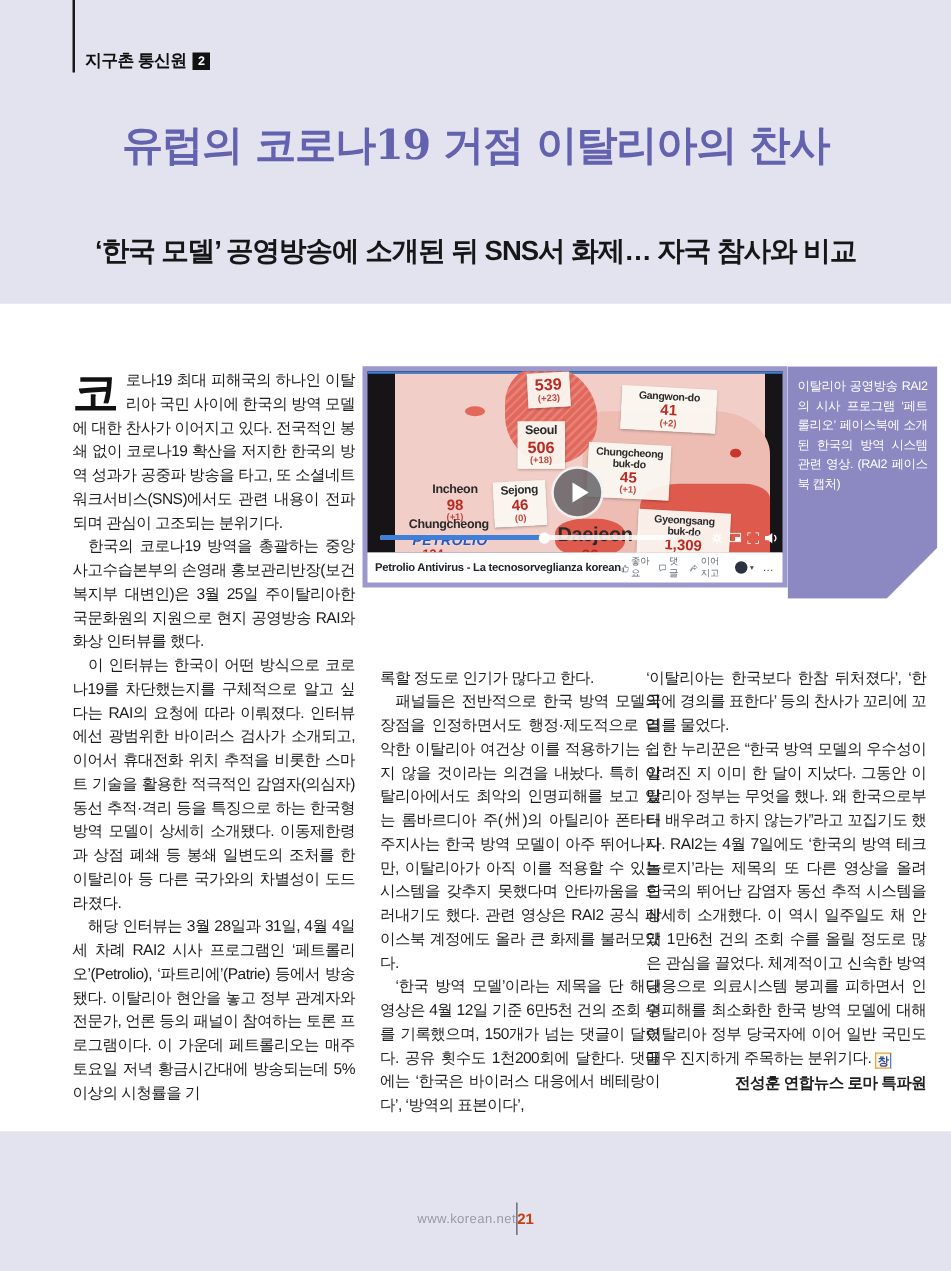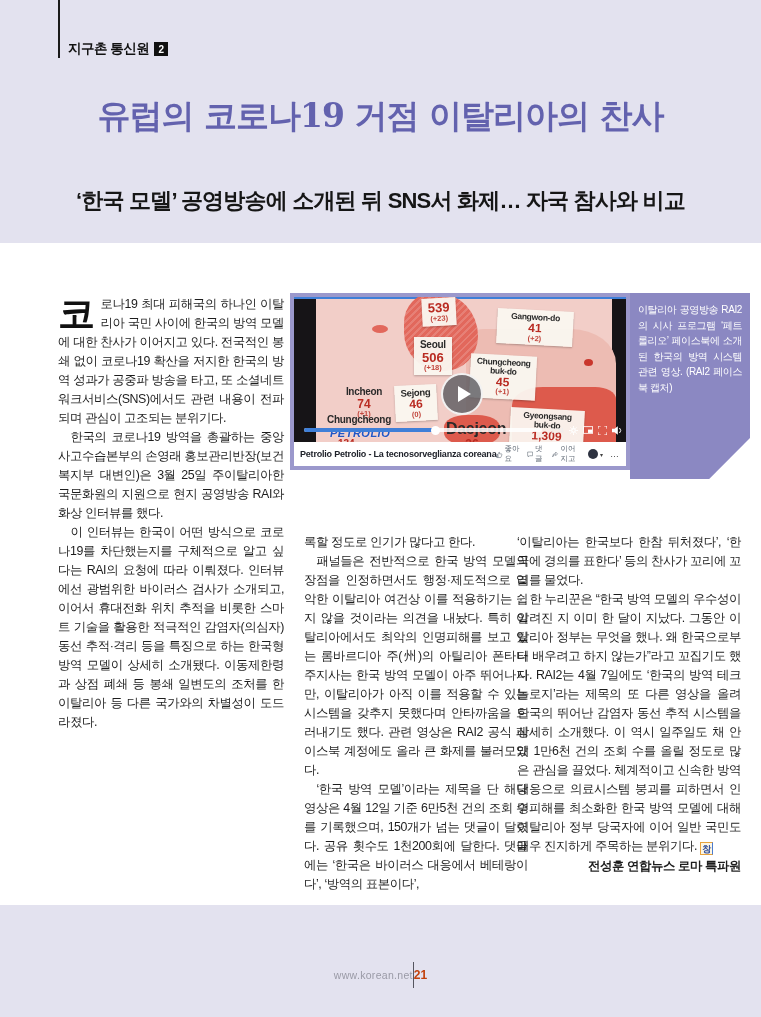--- a/index.html
+++ b/index.html
@@ -135,21 +135,21 @@
           <div class="rval" style="font-size:13px">539</div>
           <div class="rdelta">(+23)</div>
         </div>
         <div class="region card tilt-r" style="left:203px; top:13px; width:76px;">
           <div class="rname">Gangwon-do</div>
           <div class="rval">41</div>
           <div class="rdelta">(+2)</div>
         </div>
         <div class="region" style="left:42px; top:46px; width:56px;margin-top:44px;">
           <div class="rname" style="font-size:10px">Incheon</div>
-          <div class="rval">74</div>
+          <div class="rval">98</div>
           <div class="rdelta">(+1)</div>
         </div>
         <div class="region card" style="left:120px; top:40px;">
           <div class="rname" style="font-size:10px">Seoul</div>
           <div class="rval" style="font-size:13px">506</div>
           <div class="rdelta">(+18)</div>
         </div>
         <div class="region card tilt-r" style="left:176px; top:58px; width:66px;">
           <div class="rname">Chungcheong buk-do</div>
           <div class="rval">45</div>
@@ -199,21 +199,21 @@
               </svg>
             <svg width="10" height="9" viewBox="0 0 12 10">
                 <path d="M0 3h3l4-3v10l-4-3H0z" fill="#fff"></path>
                 <path d="M9 2q3 3 0 6" stroke="#fff" fill="none" stroke-width="1.2"></path>
               </svg>
           </span>
         </div>
       </div>
 
       <div class="fbbar">
-        <span class="fbtitle">Petrolio Petrolio - La tecnosorveglianza coreana</span>
+        <span class="fbtitle">Petrolio Antivirus - La tecnosorveglianza korean</span>
         <span class="fbactions">
           <span class="fbact">
             <svg width="9" height="9" viewBox="0 0 10 10">
                 <path d="M1 5h2v5H1zM3 5l2-4q1 0 1 1.5L5.7 4H9q1 0 .6 1.5l-1 3Q8.3 10 7 10H3z" fill="none" stroke="#606a76" stroke-width="0.9"></path>
               </svg>
             <span>좋아요</span>
           </span>
           <span class="fbact">
             <svg width="9" height="9" viewBox="0 0 10 10">
                 <path d="M1 1h8v6H4L2 9V7H1z" fill="none" stroke="#606a76" stroke-width="0.9"></path>
@@ -235,20 +235,21 @@
       </div>
     </div>
 
     <div class="figcaption">이탈리아 공영방송 RAI2의 시사 프로그램 ‘페트롤리오’ 페이스북에 소개된 한국의 방역 시스템 관련 영상. (RAI2 페이스북 캡처)</div>
   </div>
 
   <div class="col" id="col1">
     <p class="nofirst"><span class="dropcap">코</span><span>로나19 최대 피해국의 하나인 이탈리아 국민 사이에 한국의 방역 모델에 대한 찬사가 이어지고 있다. 전국적인 봉쇄 없이 코로나19 확산을 저지한 한국의 방역 성과가 공중파 방송을 타고, 또 소셜네트워크서비스(SNS)에서도 관련 내용이 전파되며 관심이 고조되는 분위기다.</span></p>
     <p>한국의 코로나19 방역을 총괄하는 중앙사고수습본부의 손영래 홍보관리반장(보건복지부 대변인)은 3월 25일 주이탈리아한국문화원의 지원으로 현지 공영방송 RAI와 화상 인터뷰를 했다.</p>
     <p>이 인터뷰는 한국이 어떤 방식으로 코로나19를 차단했는지를 구체적으로 알고 싶다는 RAI의 요청에 따라 이뤄졌다. 인터뷰에선 광범위한 바이러스 검사가 소개되고, 이어서 휴대전화 위치 추적을 비롯한 스마트 기술을 활용한 적극적인 감염자(의심자) 동선 추적·격리 등을 특징으로 하는 한국형 방역 모델이 상세히 소개됐다. 이동제한령과 상점 폐쇄 등 봉쇄 일변도의 조처를 한 이탈리아 등 다른 국가와의 차별성이 도드라졌다.</p>
+    <p>해당 인터뷰는 3월 28일과 31일, 4월 4일 세 차례 RAI2 시사 프로그램인 ‘페트롤리오’(Petrolio), ‘파트리에’(Patrie) 등에서 방송됐다. 이탈리아 현안을 놓고 정부 관계자와 전문가, 언론 등의 패널이 참여하는 토론 프로그램이다. 이 가운데 페트롤리오는 매주 토요일 저녁 황금시간대에 방송되는데 5% 이상의 시청률을 기</p>
   </div>
 
   <div class="col" id="col2">
     <p class="nofirst">록할 정도로 인기가 많다고 한다.</p>
     <p>패널들은 전반적으로 한국 방역 모델의 장점을 인정하면서도 행정·제도적으로 열악한 이탈리아 여건상 이를 적용하기는 쉽지 않을 것이라는 의견을 내놨다. 특히 이탈리아에서도 최악의 인명피해를 보고 있는 롬바르디아 주(州)의 아틸리아 폰타나 주지사는 한국 방역 모델이 아주 뛰어나지만, 이탈리아가 아직 이를 적용할 수 있는 시스템을 갖추지 못했다며 안타까움을 드러내기도 했다. 관련 영상은 RAI2 공식 페이스북 계정에도 올라 큰 화제를 불러모았다.</p>
     <p>‘한국 방역 모델’이라는 제목을 단 해당 영상은 4월 12일 기준 6만5천 건의 조회 수를 기록했으며, 150개가 넘는 댓글이 달렸다. 공유 횟수도 1천200회에 달한다. 댓글에는 ‘한국은 바이러스 대응에서 베테랑이다’, ‘방역의 표본이다’,</p>
   </div>
 
   <div class="col" id="col3">
     <p class="nofirst">‘이탈리아는 한국보다 한참 뒤처졌다’, ‘한국에 경의를 표한다’ 등의 찬사가 꼬리에 꼬리를 물었다.</p>

